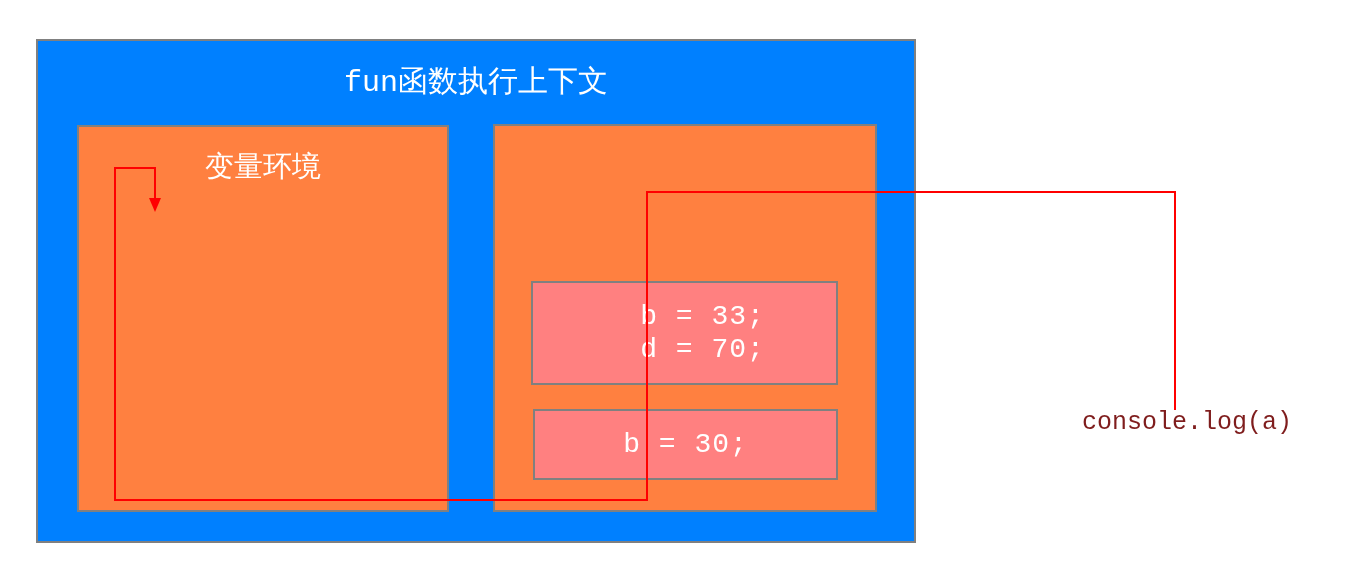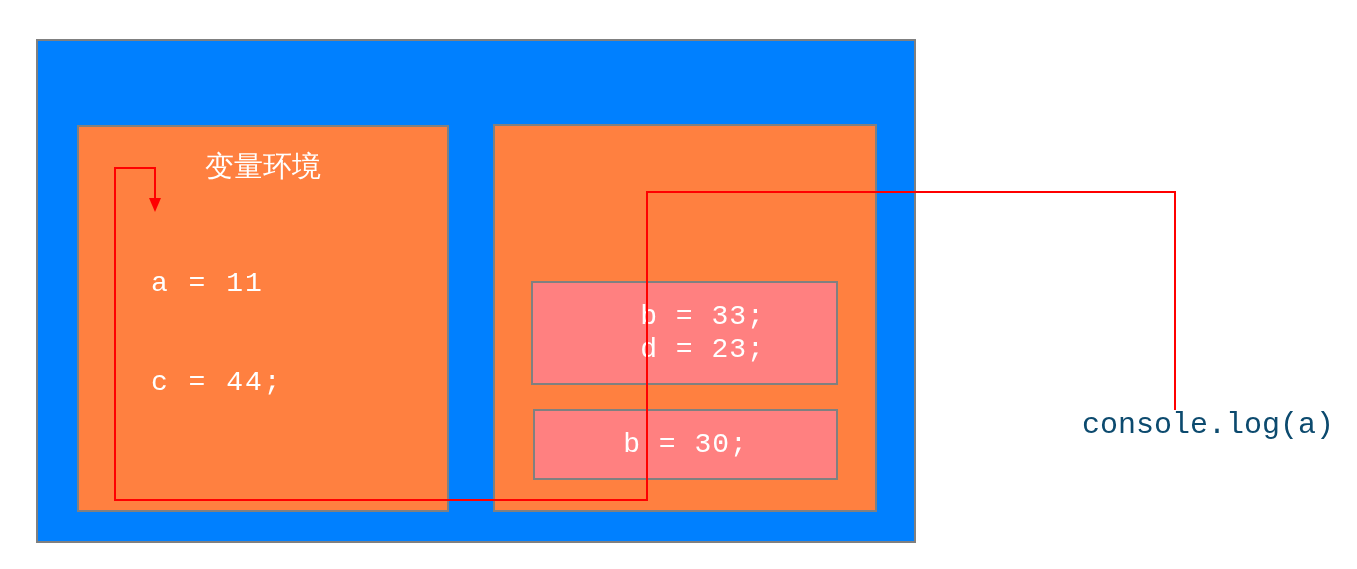--- a/index.html
+++ b/index.html
@@ -74,51 +74,48 @@
     font-size: 28px;
     line-height: 33px;
     letter-spacing: 1px;
     white-space: pre;
   }
   .scope-1 { left: 36px; top: 155px; width: 307px; height: 104px; padding-left: 36px; }
   .scope-2 { left: 38px; top: 283px; width: 305px; height: 71px; }
   .code-label {
     position: absolute;
     left: 1082px; top: 408px;
-    color: #0c4a6e;
-    font-size: 30px;
+    color: #7f1d1d;
+    font-size: 25px;
     white-space: pre;
   }
   .connector-svg {
     position: absolute;
     left: 0; top: 0;
     width: 1357px; height: 569px;
     pointer-events: none;
   }
 </style>
 </head>
 <body>
 
 <div class="page">
 
   <div class="outer-box">
+    <div class="box-title">fun函数执行上下文</div>
 
     <div class="env-box var-box">
       <div class="env-title">变量环境</div>
-      <div class="code-block">
-        <div class="code-line">a = 11</div>
-        <div class="code-line">c = 44;</div>
-      </div>
     </div>
 
     <div class="env-box lex-box">
 
       <div class="scope-block scope-1">
         <div class="code-line">b = 33;</div>
-        <div class="code-line">d = 23;</div>
+        <div class="code-line">d = 70;</div>
       </div>
 
       <div class="scope-block scope-2">
         <div class="code-line">b = 30;</div>
       </div>
     </div>
   </div>
 
   <div class="code-label">console.log(a)</div>
 

